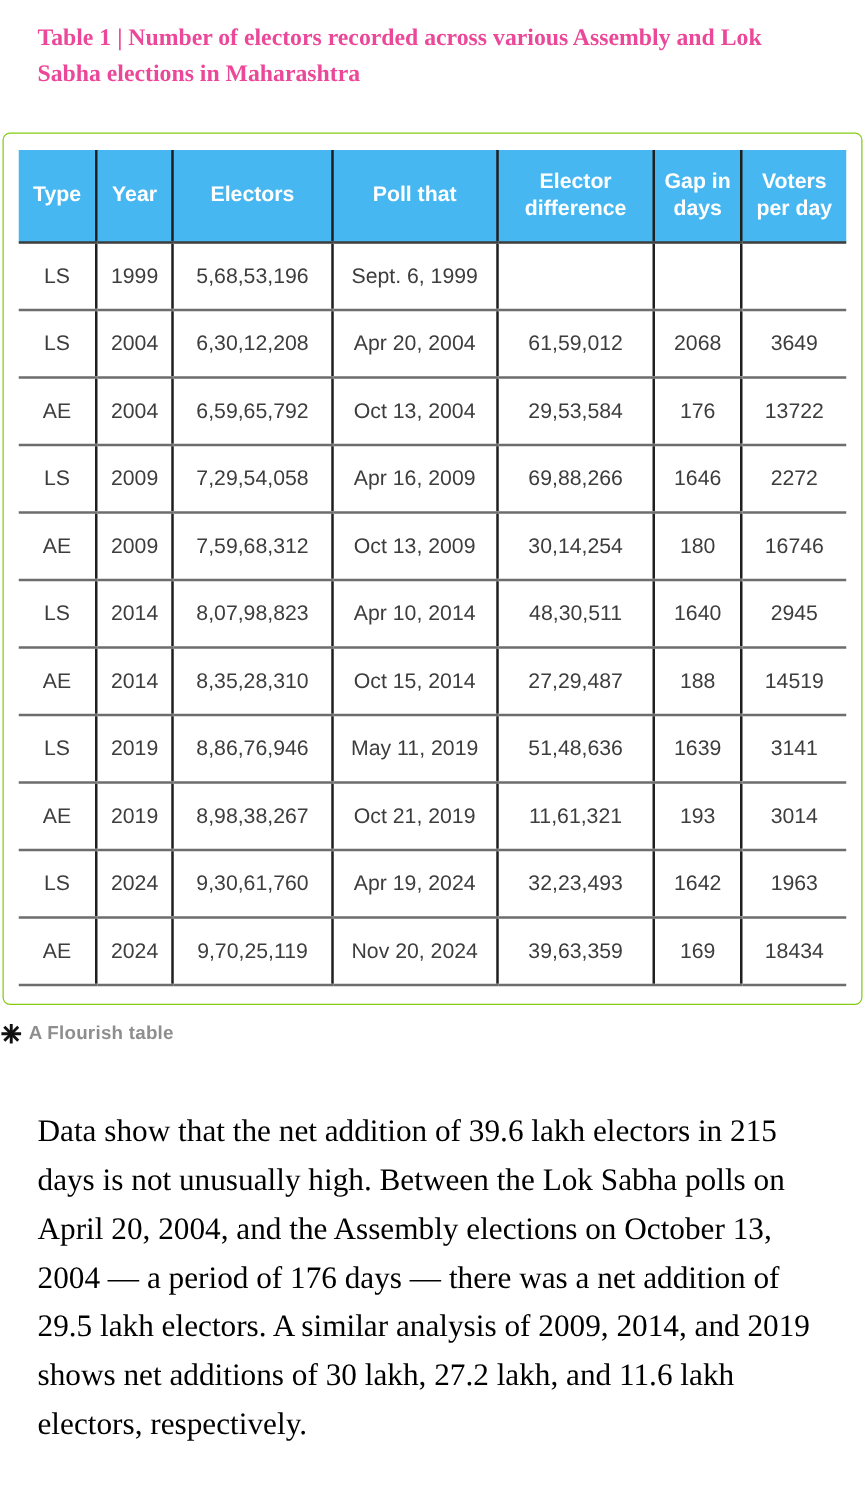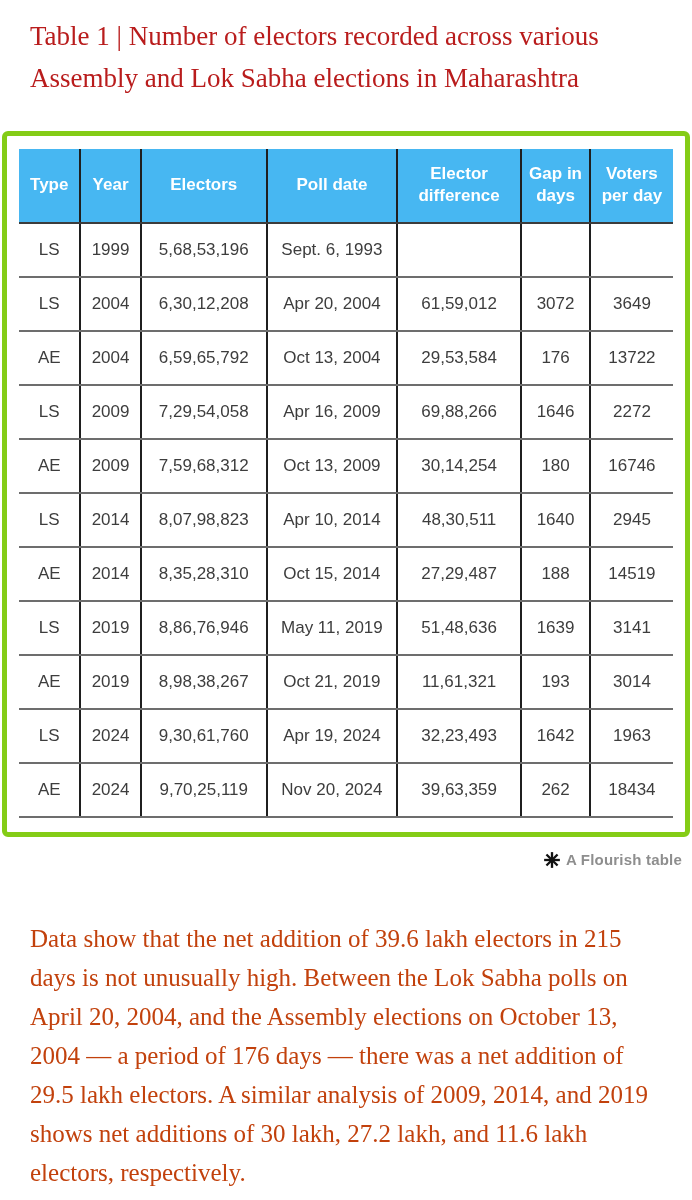--- a/index.html
+++ b/index.html
@@ -5,28 +5,28 @@
   html,body{margin:0;padding:0;}
   body{
     width:692px;height:1200px;background:#ffffff;overflow:hidden;
     font-family:"Liberation Sans",sans-serif;
     -webkit-font-smoothing:antialiased;
   }
   .page{width:692px;height:1200px;position:relative;}
 
   .article-title{
     font-family:"Liberation Serif",serif;
-    font-size:27px;line-height:1.55;font-weight:400;
-    color:#b91c1c;margin:16px 30px 0 30px;
+    font-size:19px;line-height:1.55;font-weight:700;
+    color:#ec4899;margin:16px 30px 0 30px;
   }
 
   .card{
     margin:31px 2px 0 2px;
     background:#ffffff;
-    border:5px solid #84cc16;
+    border:1px solid #84cc16;
     border-radius:6px;
     padding:13px 12px 14px 12px;
     box-sizing:border-box;
   }
 
   table.flourish-table{
     width:100%;
     border-collapse:collapse;
     table-layout:fixed;
   }
@@ -48,32 +48,32 @@
   }
   table.flourish-table td{
     font-size:17px;color:#3d3d3d;
     text-align:center;vertical-align:middle;
     height:52px;padding:0 4px;
     border-bottom:2px solid #6d6d6d;
     background:#ffffff;
   }
 
   .attribution{
-    display:flex;justify-content:flex-end;align-items:center;
+    display:flex;justify-content:flex-start;align-items:center;
     gap:5px;margin:14px 10px 0 0;
   }
   .attribution .flourish-icon{display:inline-flex;align-items:center;}
   .attribution .label{
     font-size:15px;font-weight:700;color:#8e8e8e;letter-spacing:.2px;
   }
 
   .body-text{
     font-family:"Liberation Serif",serif;
     font-size:25px;line-height:1.56;font-weight:400;
-    color:#c2410c;margin:50px 30px 0 30px;
+    color:#000000;margin:50px 30px 0 30px;
   }
 </style>
 </head>
 <body style="--header-bg: #47b7f2; --header-text: #ffffff;">
 
 <div class="page">
 
   <h1 class="article-title">Table 1 | Number of electors recorded across various Assembly and Lok Sabha elections in Maharashtra</h1>
 
   <div class="card">
@@ -85,43 +85,43 @@
           <col class="c3">
         <col class="c4">
           <col class="c5">
           <col class="c6">
       </colgroup>
       <thead>
         <tr>
             <th>Type</th>
             <th>Year</th>
             <th>Electors</th>
-            <th>Poll date</th>
+            <th>Poll that</th>
             <th>Elector difference</th>
             <th>Gap in days</th>
             <th>Voters per day</th>
           </tr>
       </thead>
       <tbody>
           <tr>
             <td>LS</td>
             <td>1999</td>
             <td>5,68,53,196</td>
-            <td>Sept. 6, 1993</td>
+            <td>Sept. 6, 1999</td>
             <td></td>
             <td></td>
             <td></td>
           </tr>
           <tr>
             <td>LS</td>
             <td>2004</td>
             <td>6,30,12,208</td>
             <td>Apr 20, 2004</td>
             <td>61,59,012</td>
-            <td>3072</td>
+            <td>2068</td>
             <td>3649</td>
           </tr>
           <tr>
             <td>AE</td>
             <td>2004</td>
             <td>6,59,65,792</td>
             <td>Oct 13, 2004</td>
             <td>29,53,584</td>
             <td>176</td>
             <td>13722</td>
@@ -188,21 +188,21 @@
             <td>32,23,493</td>
             <td>1642</td>
             <td>1963</td>
           </tr>
           <tr>
             <td>AE</td>
             <td>2024</td>
             <td>9,70,25,119</td>
             <td>Nov 20, 2024</td>
             <td>39,63,359</td>
-            <td>262</td>
+            <td>169</td>
             <td>18434</td>
           </tr>
         </tbody>
     </table>
   </div>
 
   <div class="attribution">
     <span class="flourish-icon">
       <svg width="18" height="18" viewBox="0 0 24 24" aria-hidden="true">
         <g stroke="#111111" stroke-width="3.1" stroke-linecap="butt">

